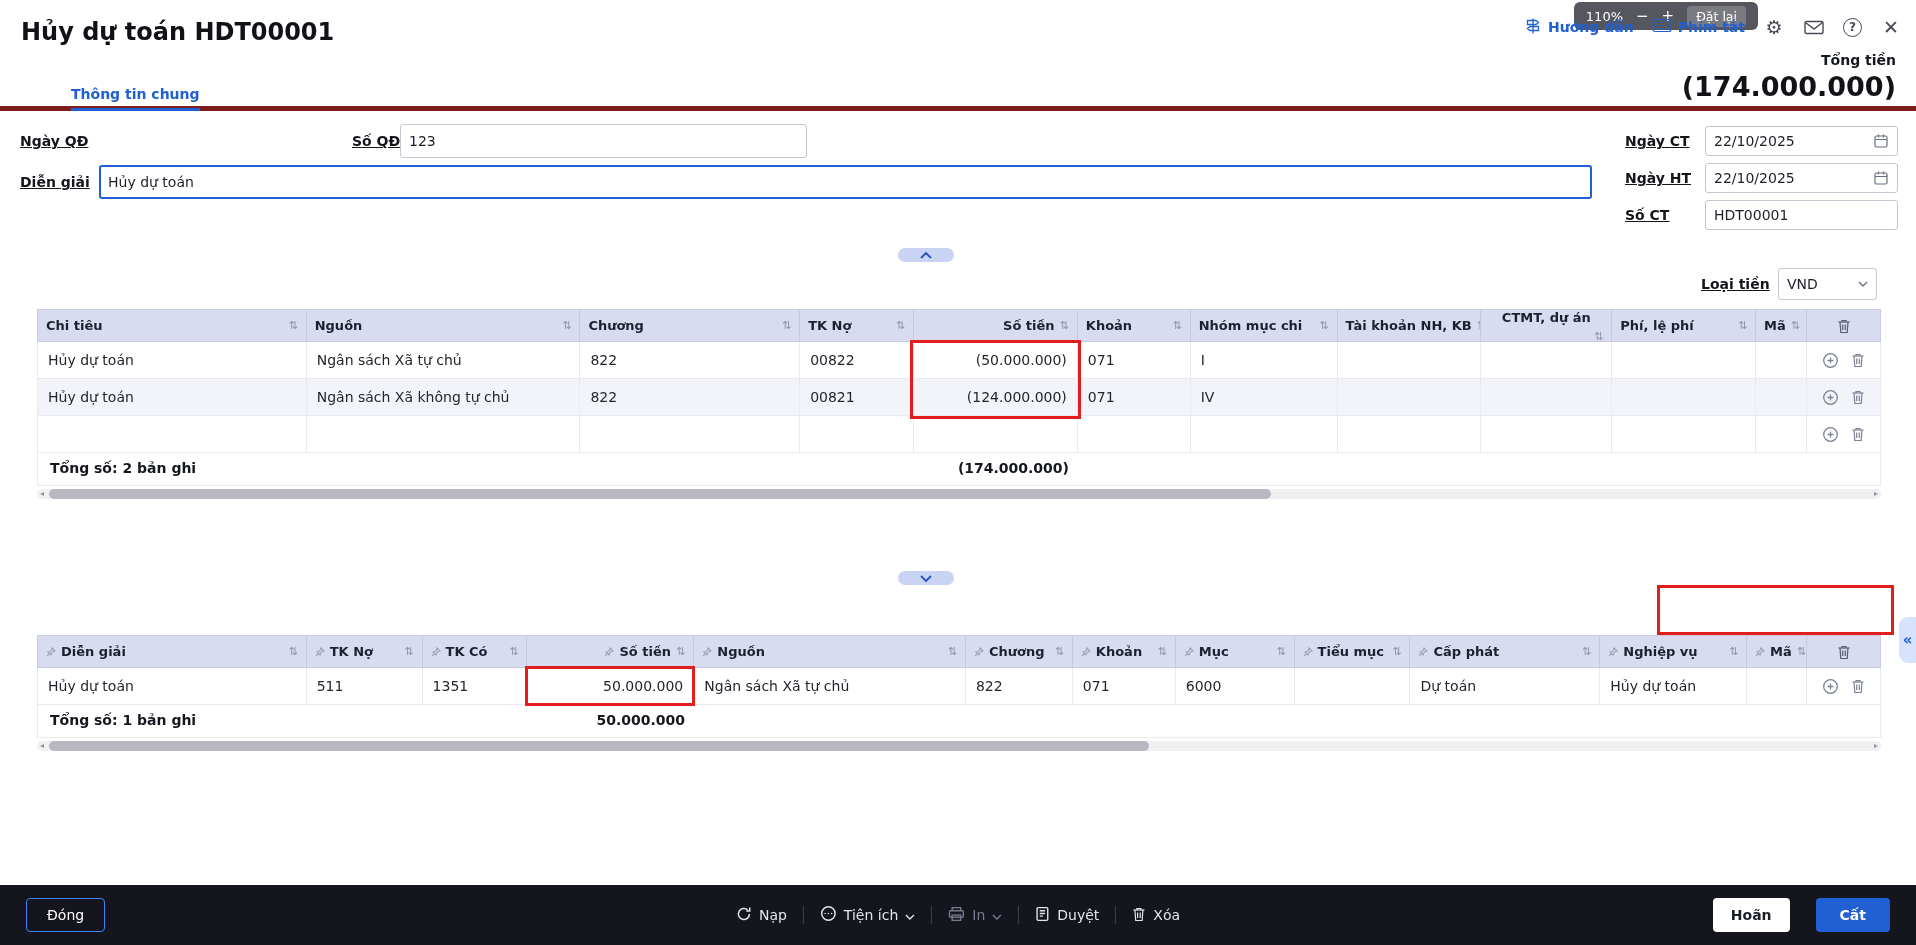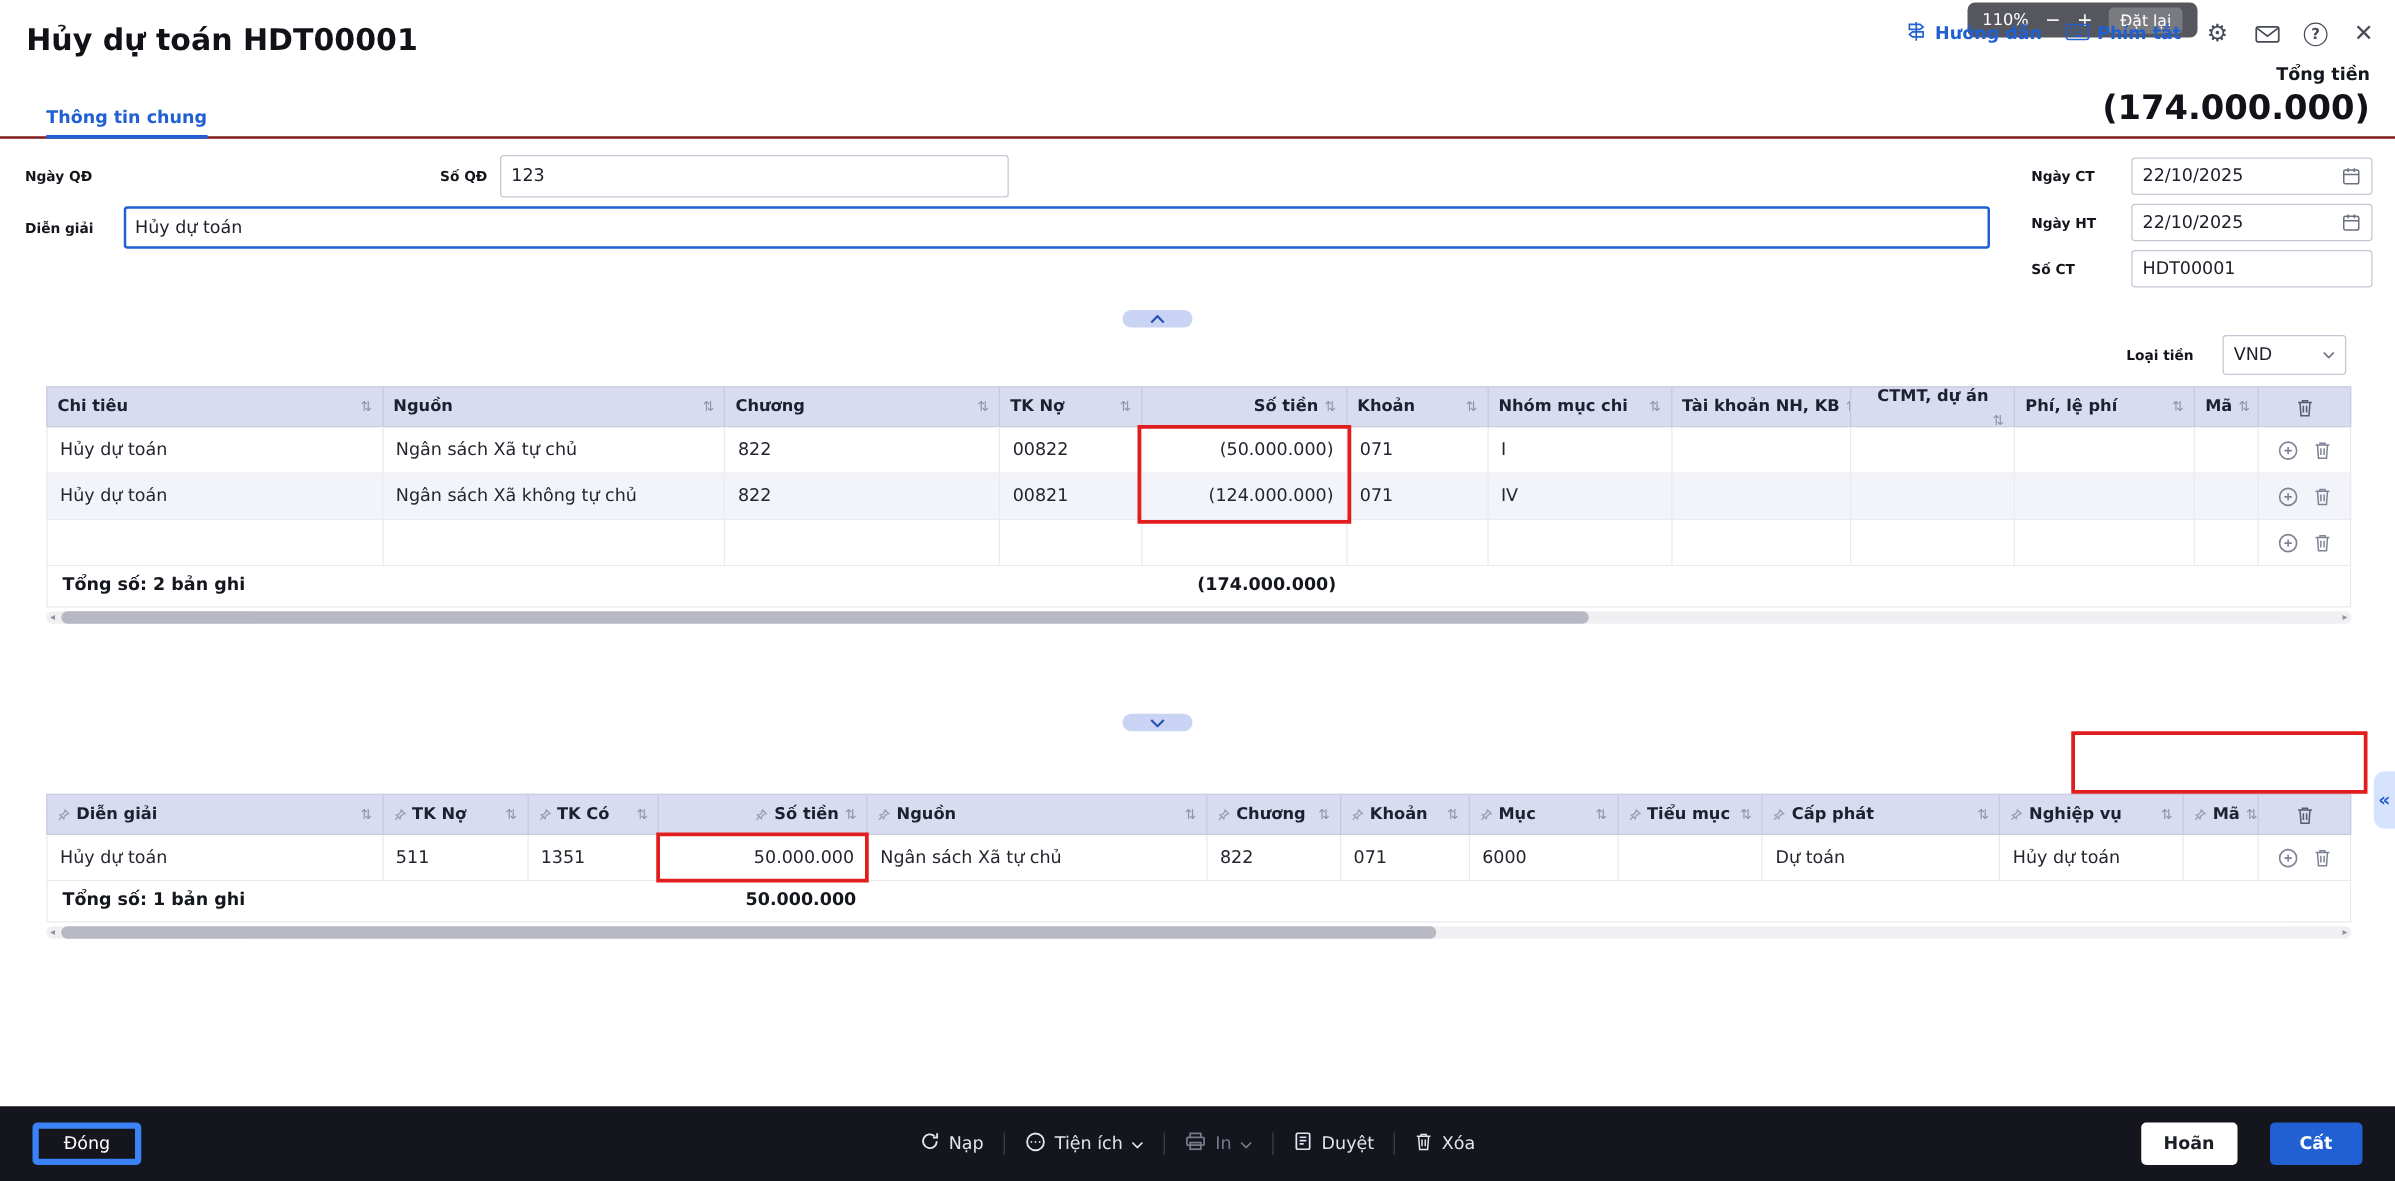--- a/index.html
+++ b/index.html
@@ -17,27 +17,27 @@
   .top-actions { position:absolute; top:16px; right:14px; display:flex; align-items:center; gap:18px; z-index:3; }
   .toplink { color:var(--accent,#2363d6); display:flex; align-items:center; gap:6px; font-size:14px; font-weight:600; cursor:pointer; text-decoration:none; }
   .topicon { color:#474b58; font-size:19px; line-height:1; display:flex; align-items:center; justify-content:center; cursor:pointer; width:22px; height:22px; }
   .topicon.help-circ { width:19px; height:19px; border:1.6px solid #474b58; border-radius:50%; font-size:12px; font-weight:700; }
 
   .summary { position:absolute; right:20px; top:52px; text-align:right; }
   .summary-label { font-size:14px; font-weight:700; color:#15171f; }
   .summary-value { font-size:27px; font-weight:700; color:#111319; margin-top:3px; }
 
   
-  .tabbar { position:absolute; left:0; right:0; top:80px; height:31px; border-bottom:2px solid #7f1d1d; }
+  .tabbar { position:absolute; left:0; right:0; top:80px; height:31px; border-bottom:5px solid #7f1d1d;padding-left:34px; }
   .tab { margin-left:37px; width:max-content; line-height:28px; border-bottom:3px solid var(--accent,#2363d6);
     color:var(--accent,#2363d6); font-weight:700; font-size:14px; cursor:pointer; }
 
   
   .layer { position:absolute; inset:0; }
-  .flabel { position:absolute; display:flex; align-items:center; font-size:11px; font-weight:700; color:#14161c; white-space:nowrap; }
+  .flabel { position:absolute; display:flex; align-items:center; font-size:14px; font-weight:700; color:#14161c; white-space:nowrap;text-decoration:underline; }
   .finput { position:absolute; display:flex; align-items:center; border:1px solid #c4c7d2; border-radius:3px;
     background:#fff; padding:0 8px; gap:6px; }
   .finput input { border:none; outline:none; width:100%; font:inherit; font-size:14px; color:#1c1f27; background:transparent; }
   .finput.focused { border:2px solid var(--accent,#2363d6); padding:0 7px; }
   .cal { color:#6b7080; display:flex; cursor:pointer; flex:0 0 auto; }
 
   
   .pill { position:absolute; left:898px; width:56px; height:14px; background:#c9d4f4; border-radius:7px;
     display:flex; align-items:center; justify-content:center; color:#2b50b8; cursor:pointer; }
 
@@ -83,21 +83,21 @@
 
   
   .redbox { position:absolute; border:3px solid var(--annotation,#e11d1d); pointer-events:none; }
   .edge-tab { position:absolute; right:0; top:617px; width:17px; height:46px; background:#d7e3fc;
     border-radius:9px 0 0 9px; display:flex; align-items:center; justify-content:center;
     color:var(--accent,#2363d6); font-weight:700; font-size:15px; cursor:pointer; }
 
   
   .bottombar { position:absolute; left:0; right:0; bottom:0; height:60px; background:var(--bottombar,#15151e);
     display:flex; align-items:center; padding:0 26px; color:#e8e9f0; }
-  .btn-dark { background:transparent; border:5px solid #3b82f6; color:#fff; height:34px; padding:0 20px;
+  .btn-dark { background:transparent; border:1px solid #3b82f6; color:#fff; height:34px; padding:0 20px;
     border-radius:4px; font-family:inherit; font-size:14px; cursor:pointer; }
   .bb-center { position:absolute; left:50%; transform:translateX(-50%); display:flex; align-items:center; gap:16px; }
   .bb-item { display:flex; align-items:center; gap:7px; font-size:14px; color:#e3e5ee; cursor:pointer; background:none; border:none; font-family:inherit; }
   .bb-item.disabled { color:#767b8c; }
   .bb-div { width:1px; height:18px; background:#3c4052; }
   .bb-right { margin-left:auto; display:flex; align-items:center; gap:26px; }
   .btn-light { background:#fff; color:#1b1e28; height:34px; padding:0 18px; border:none; border-radius:4px;
     font-family:inherit; font-size:14px; font-weight:600; cursor:pointer; }
   .btn-primary { background:var(--accent,#2363d6); color:#fff; height:34px; padding:0 24px; border:none; border-radius:4px;
     font-family:inherit; font-size:14px; font-weight:600; cursor:pointer; }

